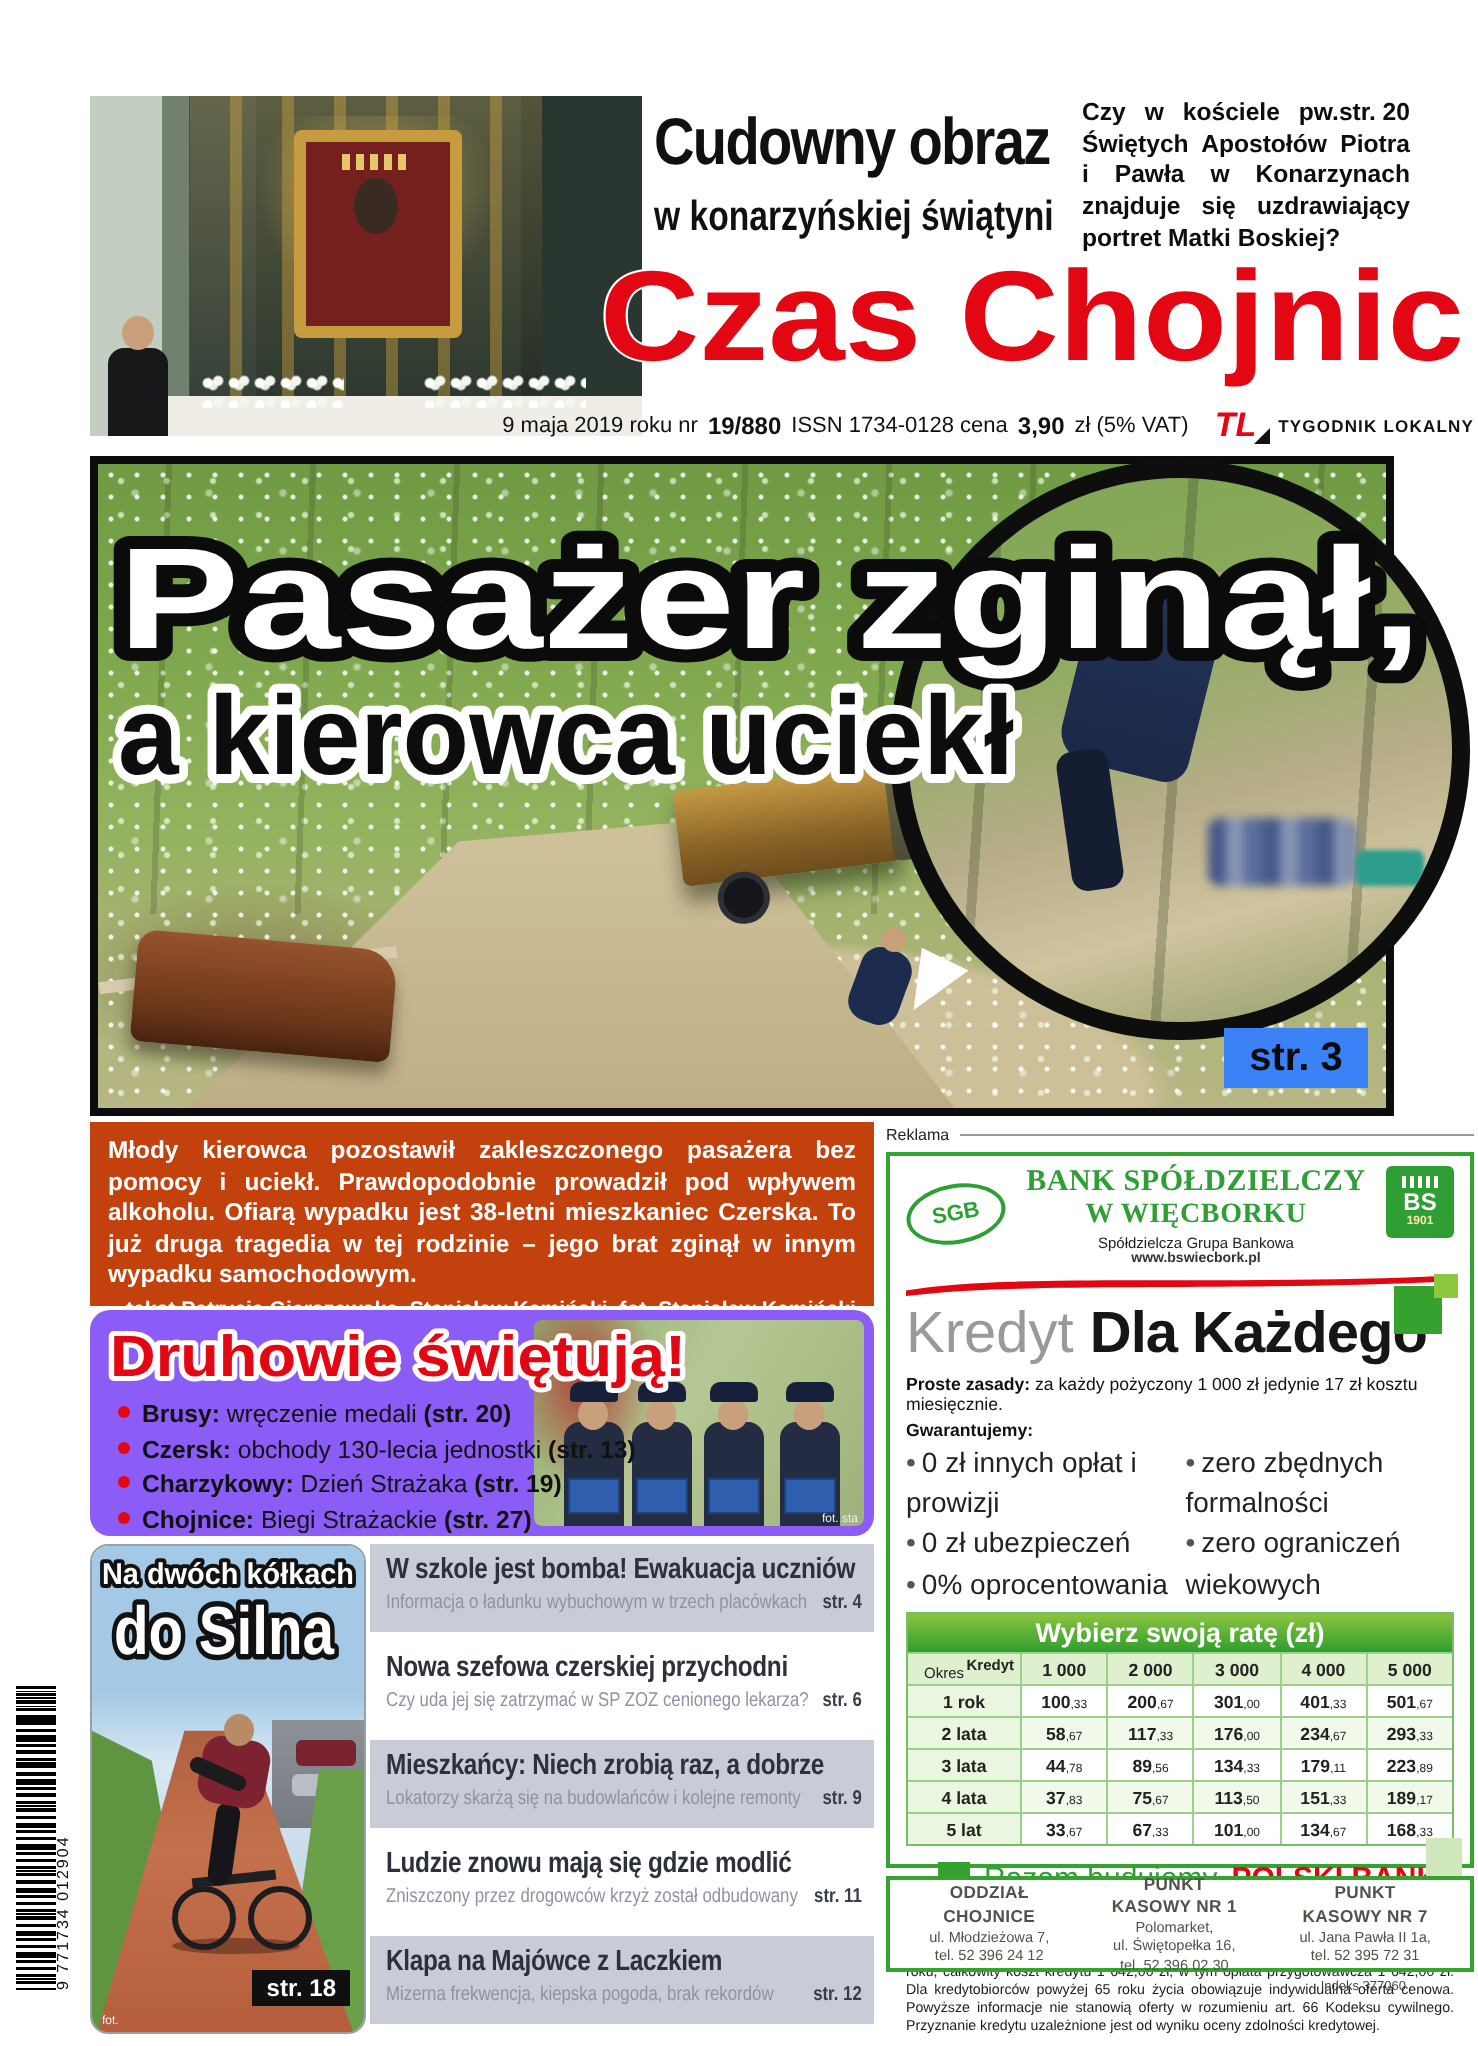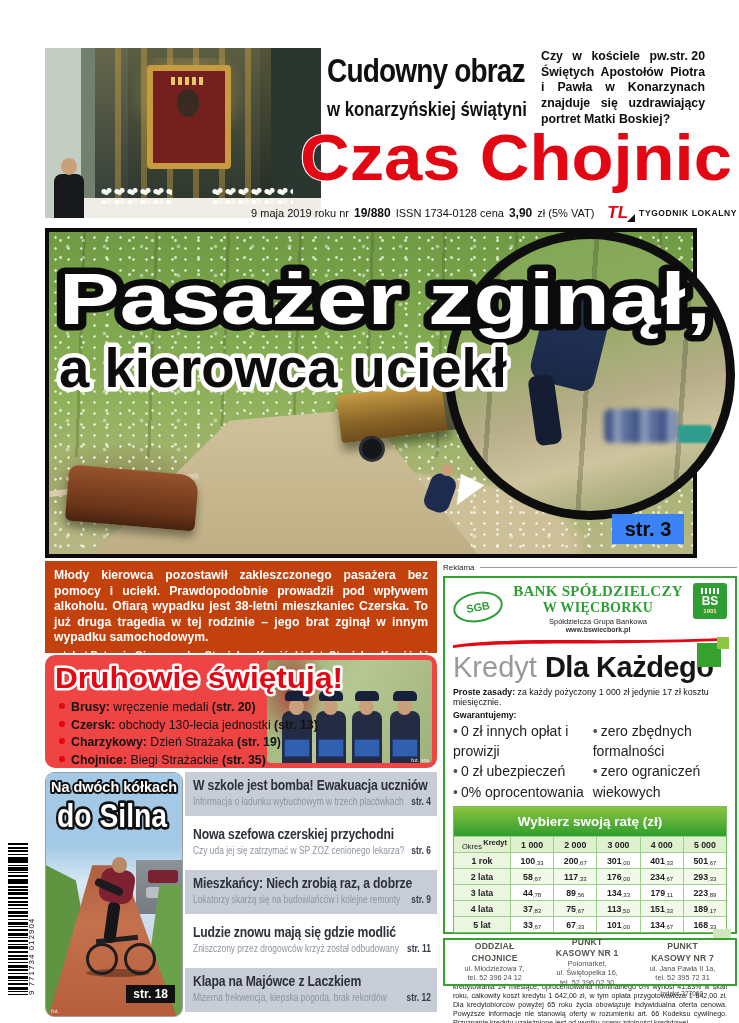--- a/index.html
+++ b/index.html
@@ -107,21 +107,21 @@
   .pageref3{position:absolute;left:563px;top:282px;width:72px;height:30px;background:#3b82f6;color:#0b0b0b;
     font-weight:bold;font-size:20px;display:flex;align-items:center;justify-content:center;z-index:5;}
 
   
   .caption{left:45px;top:561px;width:392px;height:92px;background:#c2410c;color:#fff;
     box-sizing:border-box;padding:7px 9px 4px;}
   .caption p{margin:0;font-size:12.2px;font-weight:bold;line-height:1.28;text-align:justify;}
   .caption .credit{display:block;text-align:right;font-size:10.6px;font-weight:bold;margin-top:3px;}
 
   
-  .druhowie{left:45px;top:655px;width:392px;height:113px;background:#ef4444;border-radius:10px;overflow:hidden;}
+  .druhowie{left:45px;top:655px;width:392px;height:113px;background:#8b5cf6;border-radius:10px;overflow:hidden;}
   .dr-photo{position:absolute;top:5px;right:5px;bottom:5px;width:165px;overflow:hidden;border-radius:4px;background:
     radial-gradient(ellipse 60px 90px at 15% 30%,rgba(180,40,40,.8),transparent 60%),
     linear-gradient(120deg,#8fae71,#b7c793 45%,#9fb27b);}
   .ff{position:absolute;bottom:0;width:34px;height:78px;}
   .ff-torso{position:absolute;bottom:0;left:2px;width:30px;height:52px;border-radius:8px 8px 0 0;background:#232c42;}
   .ff-face{position:absolute;top:14px;left:9px;width:15px;height:16px;border-radius:50%;background:#c9a07c;}
   .ff-cap{position:absolute;top:6px;left:5px;width:24px;height:10px;border-radius:5px 5px 2px 2px;background:#16203a;}
   .ff-folder{position:absolute;bottom:6px;left:4px;width:24px;height:16px;background:#2f5fae;border:1px solid #1d3f7a;}
   .f1{right:118px;} .f2{right:84px;} .f3{right:48px;} .f4{right:10px;}
   .dr-title-svg{position:absolute;left:8px;top:5px;width:300px;height:36px;z-index:2;overflow:visible;}
@@ -190,21 +190,21 @@
   .prod-bold{font-size:29px;font-weight:800;color:#161616;letter-spacing:-.5px;}
   .sq1{position:absolute;right:6px;top:-8px;width:24px;height:24px;background:#37a12f;}
   .sq2{position:absolute;right:-2px;top:-14px;width:12px;height:12px;background:#8dc63f;}
   .terms{font-size:8.8px;color:#111;margin-top:3px;}
   .gwar{font-size:8.8px;font-weight:bold;color:#111;margin-top:3px;}
   .gcols{display:flex;margin-top:1px;}
   .gcol{font-size:14px;color:#222;line-height:1.45;}
   .gc1{width:51%;} .gc2{width:49%;}
   .gcol .b{color:#555;margin-right:3px;}
   .rt{margin-top:4px;border:1px solid #79bd67;}
-  .rt-title{height:29px;background:linear-gradient(180deg,#8bc43f,#2e9e2e);color:#fff;font-weight:bold;
+  .rt-title{height:19px;background:linear-gradient(180deg,#8bc43f,#2e9e2e);color:#fff;font-weight:bold;
     font-size:13.5px;display:flex;align-items:center;justify-content:center;}
   .rt-grid{display:grid;grid-template-columns:56px repeat(5,1fr);}
   .rc{border-top:1px solid #9ccf8a;border-left:1px solid #9ccf8a;font-size:8.8px;height:15px;
     display:flex;align-items:center;justify-content:center;color:#222;background:#fff;}
   .rc.first{border-left:none;}
   .rc.head{font-weight:bold;background:#dff0cf;}
   .rc.lbl{font-weight:bold;background:#eaf6df;}
   .rc.alt{background:#f1f9ea;}
   .rc b{font-weight:bold;}
   .dec{font-size:6px;position:relative;top:2.5px;}
@@ -333,21 +333,21 @@
           <div class="ff-folder"></div>
         </div>
     </div>
     <svg class="dr-title-svg" viewBox="0 0 300 36">
       <text x="2" y="28" font-size="29" font-weight="bold" textLength="288" lengthAdjust="spacingAndGlyphs" fill="#e30613" stroke="#ffffff" stroke-width="5" paint-order="stroke" stroke-linejoin="round">Druhowie świętują!</text>
     </svg>
     <div class="dr-list">
       <div><span class="dot"></span><b>Brusy:</b><span> wręczenie medali </span><b>(str. 20)</b></div>
       <div><span class="dot"></span><b>Czersk:</b><span> obchody 130-lecia jednostki </span><b>(str. 13)</b></div>
       <div><span class="dot"></span><b>Charzykowy:</b><span> Dzień Strażaka </span><b>(str. 19)</b></div>
-      <div><span class="dot"></span><b>Chojnice:</b><span> Biegi Strażackie </span><b>(str. 35)</b></div>
+      <div><span class="dot"></span><b>Chojnice:</b><span> Biegi Strażackie </span><b>(str. 27)</b></div>
     </div>
     <div class="dr-credit">fot. sta</div>
   </div>
 
   <div class="abs silna">
     <div class="sl-sky"></div>
     <div class="sl-road"></div>
     <div class="car car1"></div>
     <div class="car car2"></div>
     <div class="car car3"></div>

